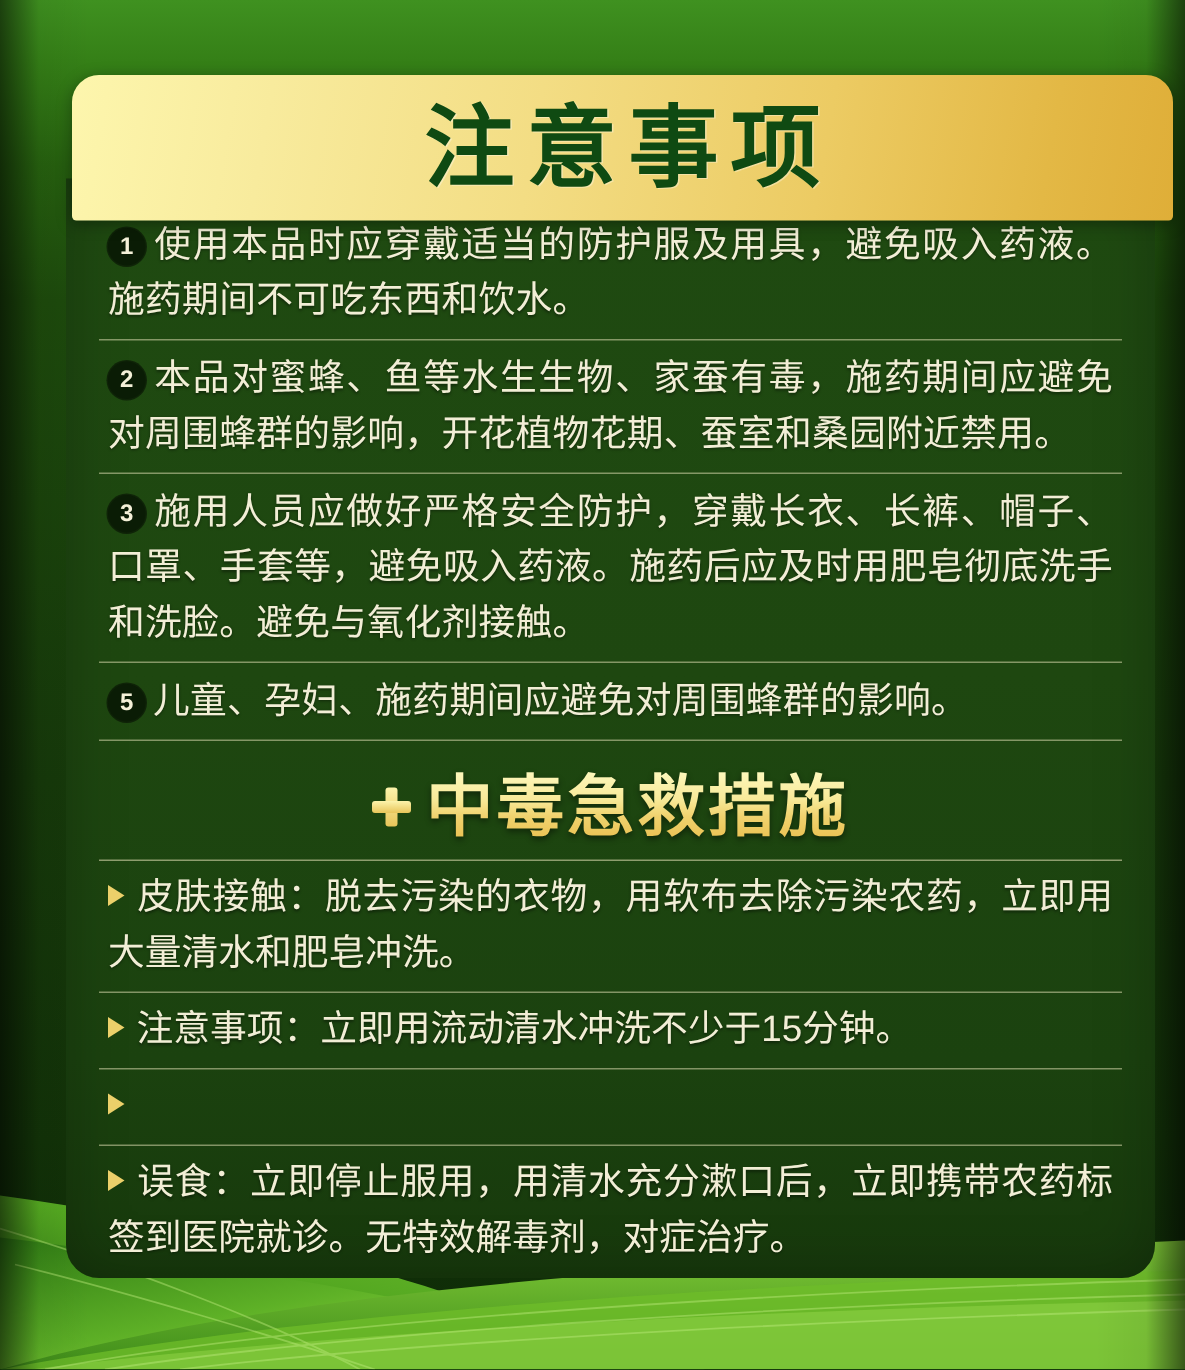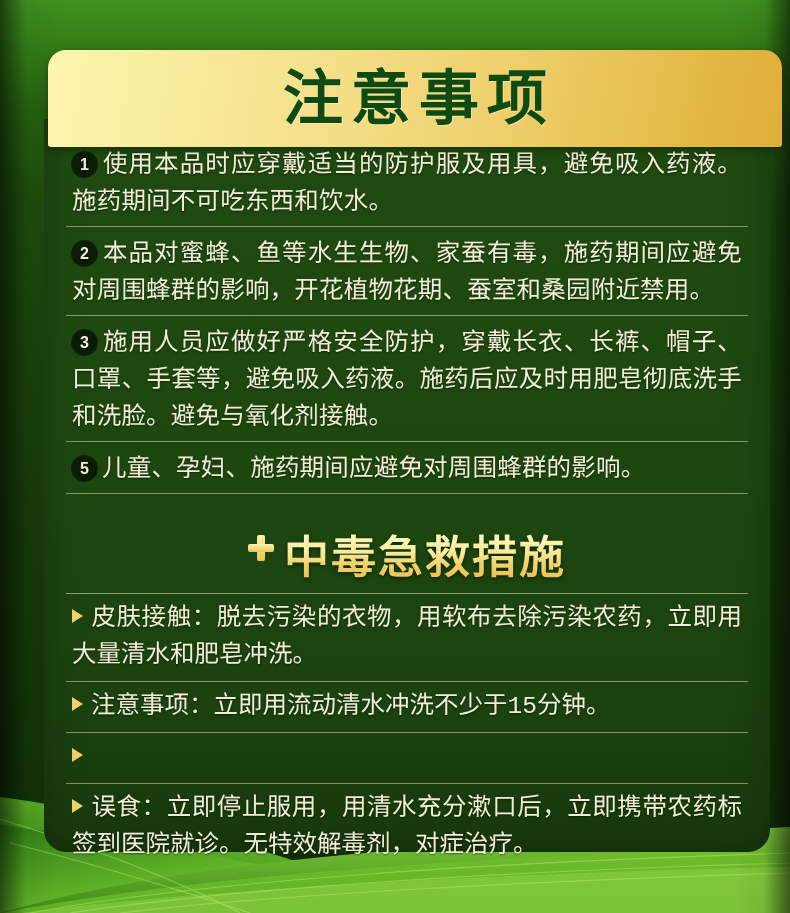--- a/index.html
+++ b/index.html
@@ -177,27 +177,25 @@
     font-weight: bold;
     letter-spacing: 2px;
     line-height: 1.08;
     background: linear-gradient(to bottom,
        #fdf8bd 0%, #f8ea99 38%, #f0d26e 62%, #e8bd4c 100%);
     -webkit-background-clip: text;
     background-clip: text;
     color: transparent;
     -webkit-text-fill-color: transparent;
     filter: drop-shadow(0 2px 2px rgba(0,0,0,0.45));
-    margin-top: 20px;
   }
 
   .aid-list { margin: 0; padding: 0; list-style: none; }
   .aid-item {
     padding: 6px 6px 7px 6px;
-    font-family: Liberation Mono, monospace;
   }
   .aid-item.sep {
     border-bottom: 1px solid rgba(236, 232, 190, 0.5);
   }
   .aid-text {
     font-size: 24.5px;
     line-height: 37px;
     color: #f2eed6;
     text-align: justify;
     text-justify: inter-ideograph;

